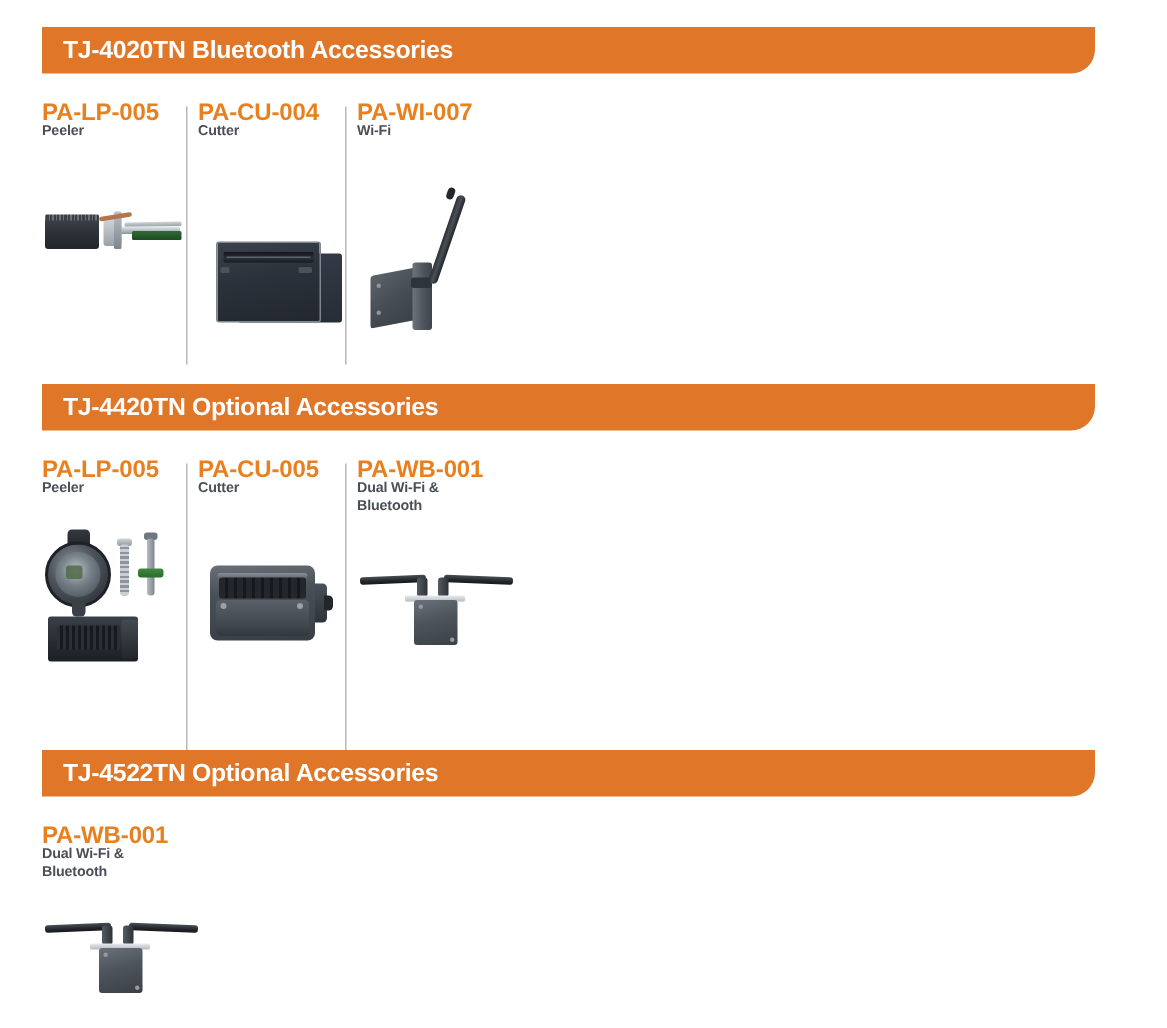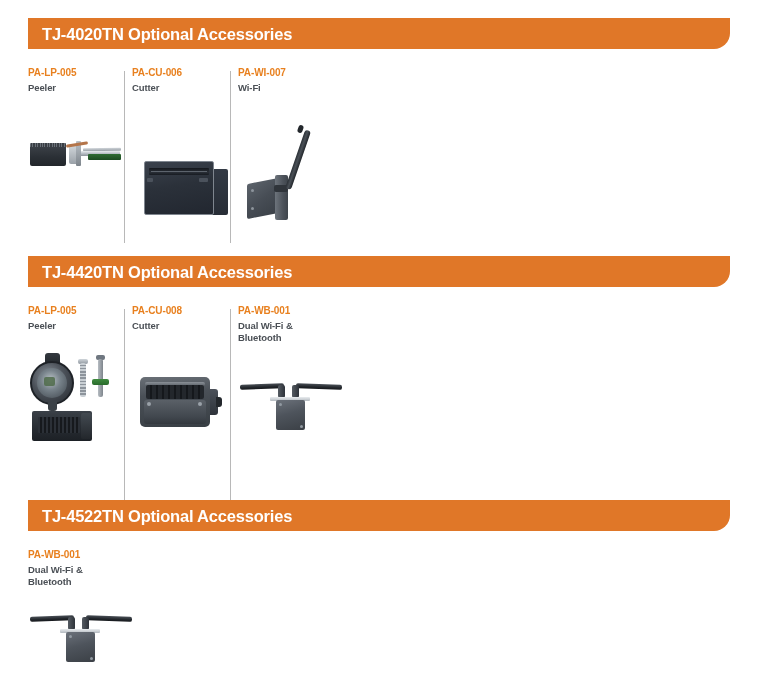--- a/index.html
+++ b/index.html
@@ -57,21 +57,21 @@
     position: absolute;
     width: 1px;
     background: #b8b8b8;
   }
 
   .part-no {
     position: absolute;
     left: 0;
     top: 0;
     color: #e8801f;
-    font-size: 10px;
+    font-size: 16px;
     font-weight: bold;
     letter-spacing: -0.1px;
     white-space: nowrap;
   }
   .part-desc {
     position: absolute;
     left: 0;
     top: 15px;
     color: #4a4f55;
     font-size: 9.5px;
@@ -334,21 +334,21 @@
   .dualA .bodyDot2 { left: 60px; top: 50px; }
 </style>
 </head>
 <body>
 
 <div class="page">
 
   <div class="section" style="top:18px;">
 
     <div class="banner">
-      <div class="banner-title">TJ-4020TN Optional Accessories</div>
+      <div class="banner-title">TJ-4020TN Bluetooth Accessories</div>
     </div>
 
     <div class="cols" style="top:49px;">
 
       <div class="divider" style="left:124px; top:4px; height:172px;"></div>
       <div class="divider" style="left:230px; top:4px; height:172px;"></div>
 
       <div class="col" style="left:28px; width:90px;">
         <div class="part-no">PA-LP-005</div>
         <div class="part-desc">Peeler</div>
@@ -358,21 +358,21 @@
           <div class="tail"></div>
           <div class="bar"></div>
             <div class="green"></div>
           <div class="clamp"></div>
             <div class="clamp2"></div>
           <div class="wire"></div>
         </div>
       </div>
 
       <div class="col" style="left:132px; width:90px;">
-        <div class="part-no">PA-CU-006</div>
+        <div class="part-no">PA-CU-004</div>
         <div class="part-desc">Cutter</div>
         <div class="art cutterA" style="left:12px; top:90px;">
           <div class="back"></div>
             <div class="body"></div>
           <div class="slot"></div>
             <div class="slotLine"></div>
           <div class="tabL"></div>
             <div class="tabR"></div>
         </div>
       </div>
@@ -419,21 +419,21 @@
           <div class="pin2t"></div>
             <div class="pin2"></div>
             <div class="pin2g"></div>
           <div class="bracket"></div>
             <div class="bracketSlot"></div>
             <div class="bracketEar"></div>
         </div>
       </div>
 
       <div class="col" style="left:132px; width:96px;">
-        <div class="part-no">PA-CU-008</div>
+        <div class="part-no">PA-CU-005</div>
         <div class="part-desc">Cutter</div>
         <div class="art cutterB" style="left:8px; top:68px;">
           <div class="tab"></div>
             <div class="tabKnob"></div>
           <div class="shell"></div>
           <div class="lip"></div>
             <div class="mouth"></div>
           <div class="face"></div>
           <div class="screwL"></div>
             <div class="screwR"></div>

